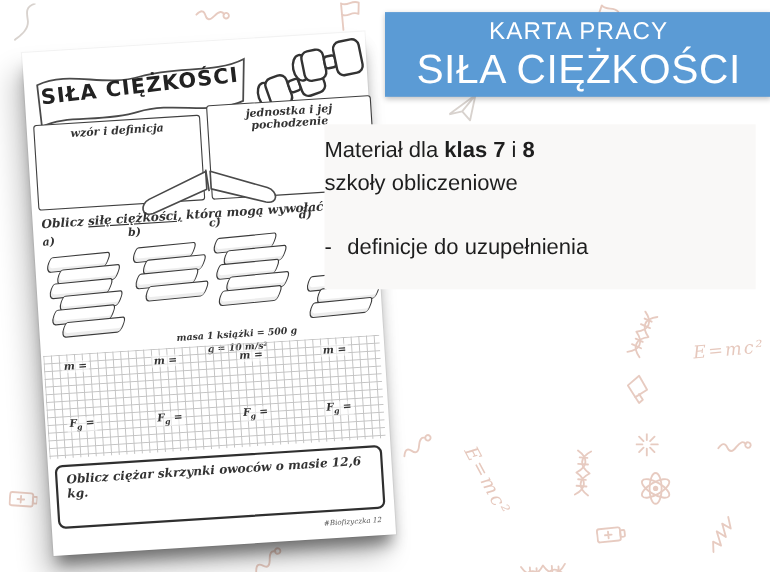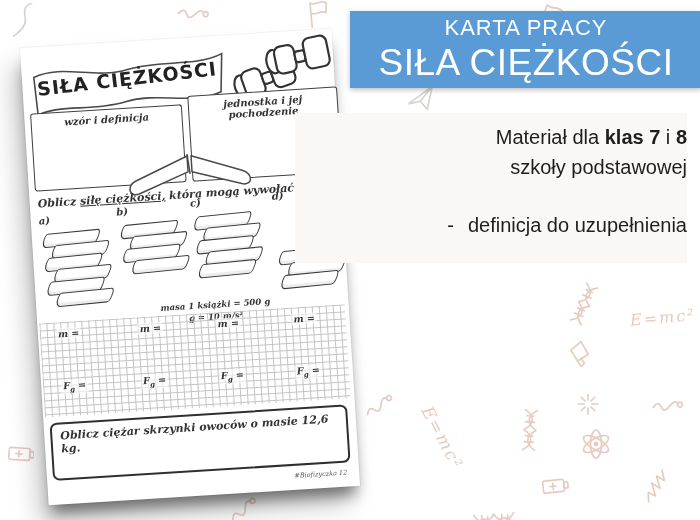--- a/index.html
+++ b/index.html
@@ -78,21 +78,21 @@
     position:absolute; left:350px; top:11px; width:352px; height:77px;
     background:var(--accent); color:#fff; z-index:5; text-align:center;
     box-shadow:0 2px 5px rgba(0,0,0,.25);
     display:flex; flex-direction:column; justify-content:center;
   }
   .banner .kicker{ font-size:22px; letter-spacing:1px; line-height:26px; }
   .banner .big{ font-size:37px; letter-spacing:.5px; line-height:44px; }
   
   .infobox{
     position:absolute; left:295px; top:113px; width:392px; height:150px;
-    background:#f9f8f7; z-index:5; color:#1e1e1e; text-align:right;
+    background:#f9f8f7; z-index:5; color:#1e1e1e; text-align:left;
     font-size:20px; line-height:30px; padding-top:9px;
   }
   .infobox b{ font-weight:700; }
   .infobox .spacer{ height:28px; }
   .bullet .dash{ margin-right:14px; }
 </style>
 </head>
 <body>
 
 <svg width="0" height="0" style="position:absolute">
@@ -290,16 +290,16 @@
   <span class="footer">#Biofizyczka 12</span>
 </div>
 
 <div class="banner">
   <div class="kicker">KARTA PRACY</div>
   <div class="big">SIŁA CIĘŻKOŚCI</div>
 </div>
 
 <div class="infobox">
   <div><span>Materiał dla </span><b>klas 7</b><span> i </span><b>8</b></div>
-  <div>szkoły podstawowej</div>
+  <div>szkoły obliczeniowe</div>
   <div class="spacer"></div>
-  <div class="bullet"><span class="dash">-</span><span>definicja do uzupełnienia</span></div>
+  <div class="bullet"><span class="dash">-</span><span>definicje do uzupełnienia</span></div>
 </div>
 
 </body></html>

